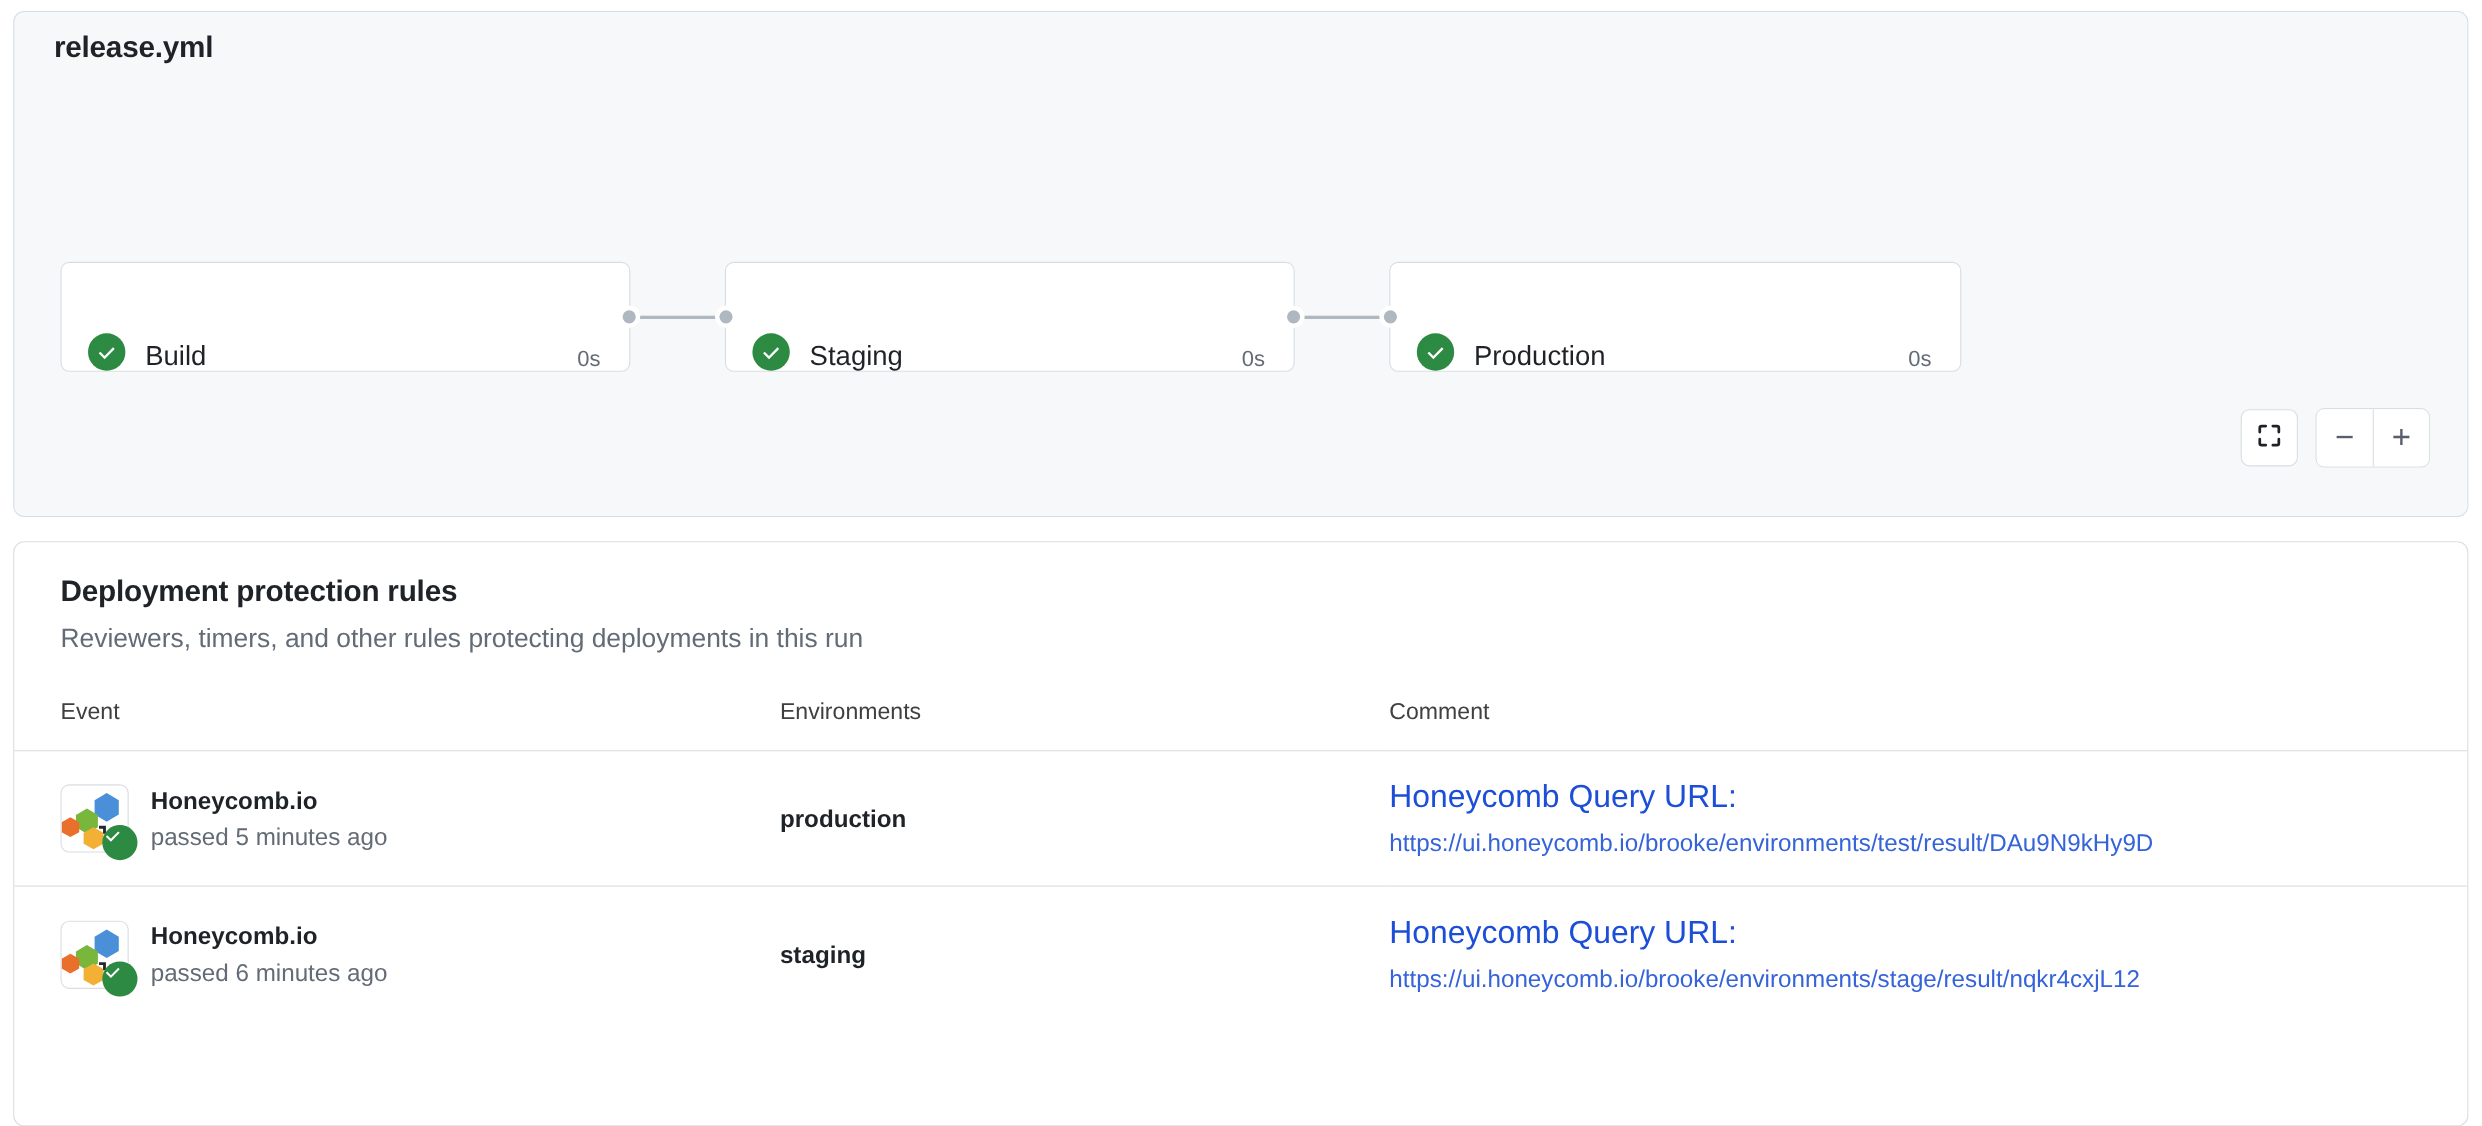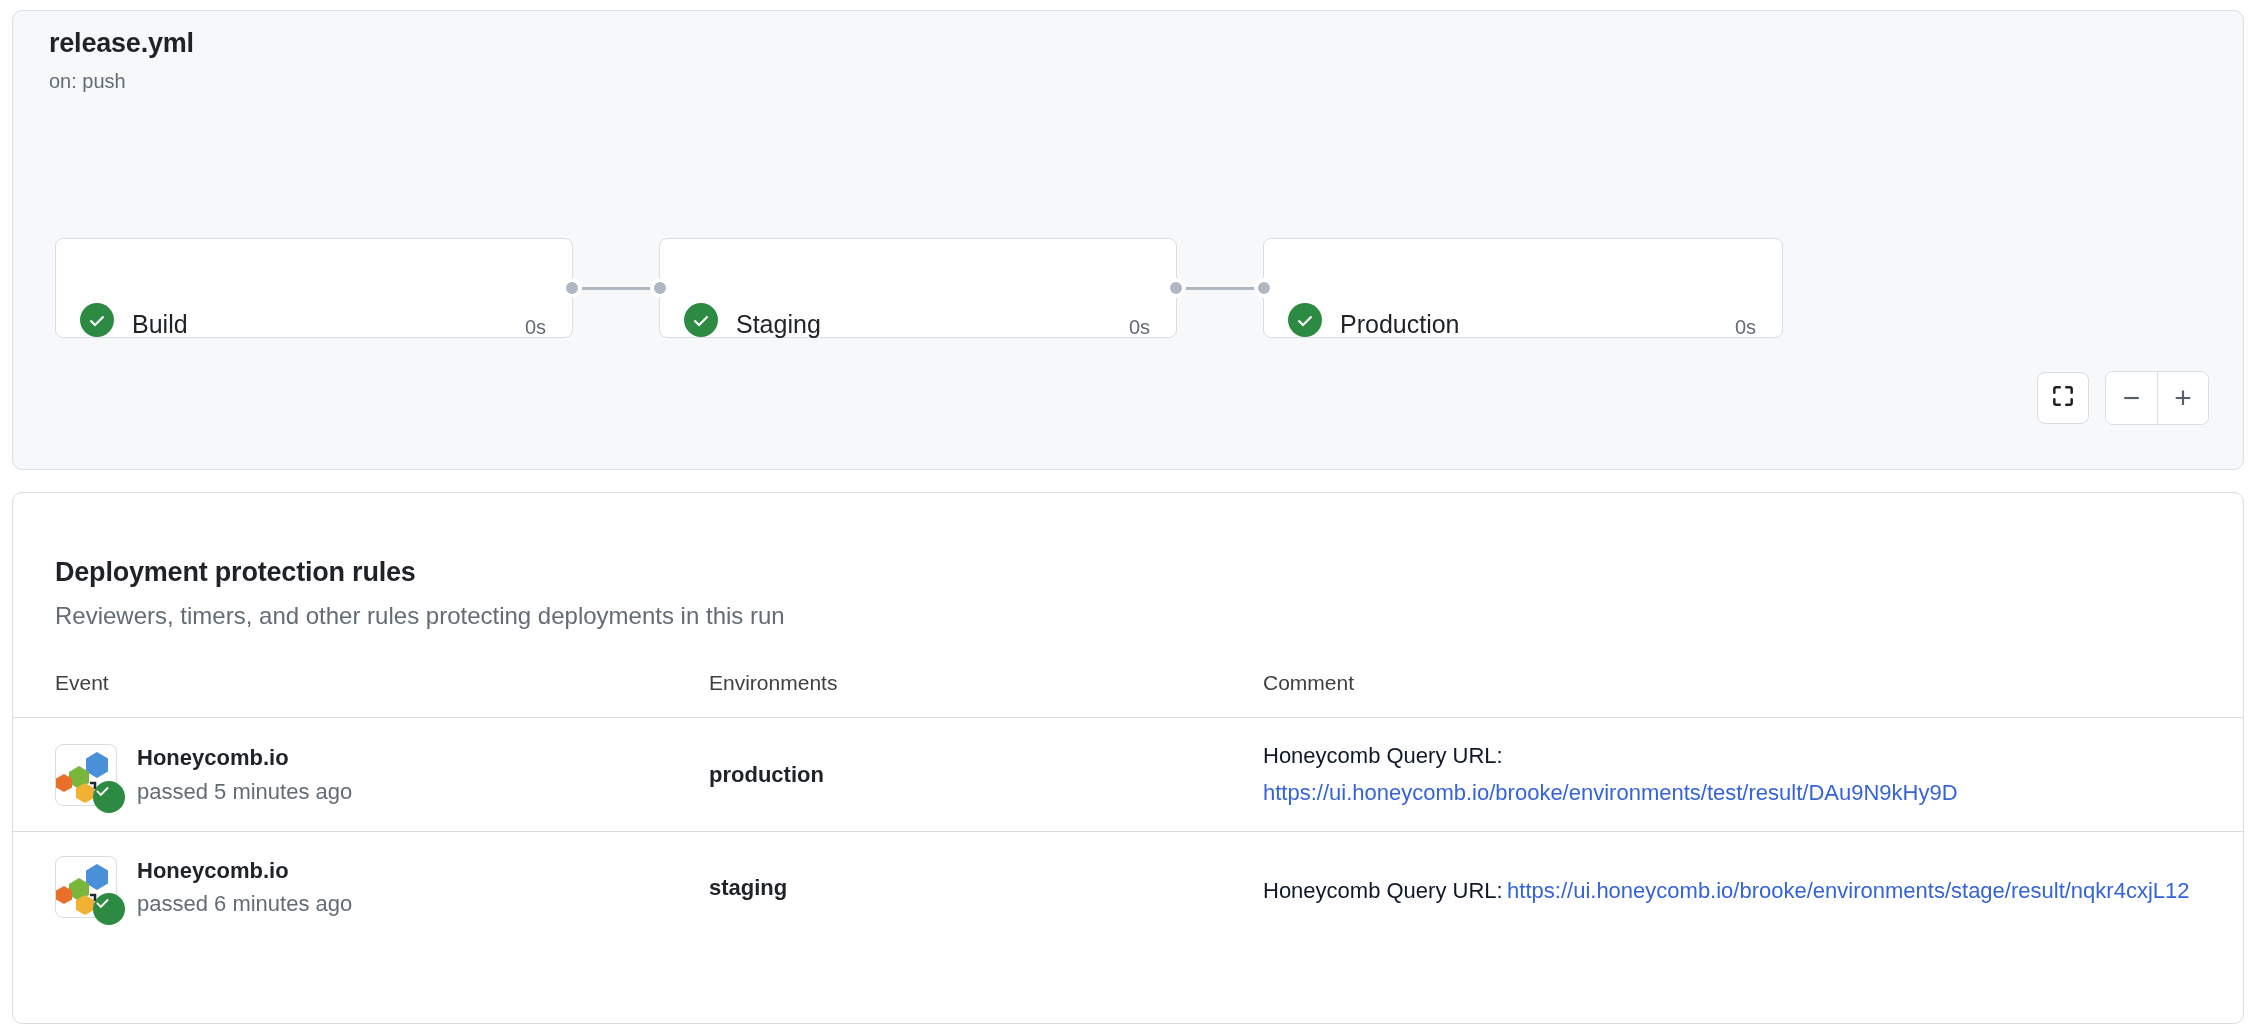--- a/index.html
+++ b/index.html
@@ -183,21 +183,20 @@
   }
 
   .rules-header { padding: 28px 42px 0 42px; }
 
   .rules-title {
     font-size: 27px;
     font-weight: bold;
     color: #1f2328;
     letter-spacing: -0.2px;
     line-height: 1.2;
-    margin-top: 35px;
   }
 
   .rules-subtitle {
     font-size: 24px;
     color: #636c76;
     margin-top: 14px;
     line-height: 1.2;
   }
 
   .rules-table { width: 100%; border-collapse: collapse; table-layout: fixed; }
@@ -264,22 +263,22 @@
   }
 
   .env-name {
     font-size: 22px;
     font-weight: bold;
     color: #1f2328;
     line-height: 1.25;
   }
 
   .note-label {
-    font-size: 22px;
-    color: #0f172a;
+    font-size: 29px;
+    color: #1d4ed8;
     line-height: 1.3;
   }
 
   .note-link {
     display: inline-block;
     font-size: 22px;
     color: #3563d9;
     text-decoration: none;
     margin-top: 8px;
     line-height: 1.3;
@@ -288,21 +287,20 @@
   }
 </style>
 </head>
 <body>
 
 <div class="page">
 
   <section class="graph-panel">
 
     <div class="workflow-title">release.yml</div>
-    <div class="workflow-trigger">on: push</div>
 
     <div class="graph-canvas">
 
       <div class="node node-build">
         <span class="check-badge">
           <svg width="22" height="22" viewBox="0 0 16 16" aria-hidden="true">
             <path fill="#ffffff" d="M12.2 4.9 6.6 10.6 3.8 7.8l-1.1 1.1 3.9 3.9 6.7-6.8z"></path>
           </svg>
         </span>
         <span class="node-label">Build</span>

